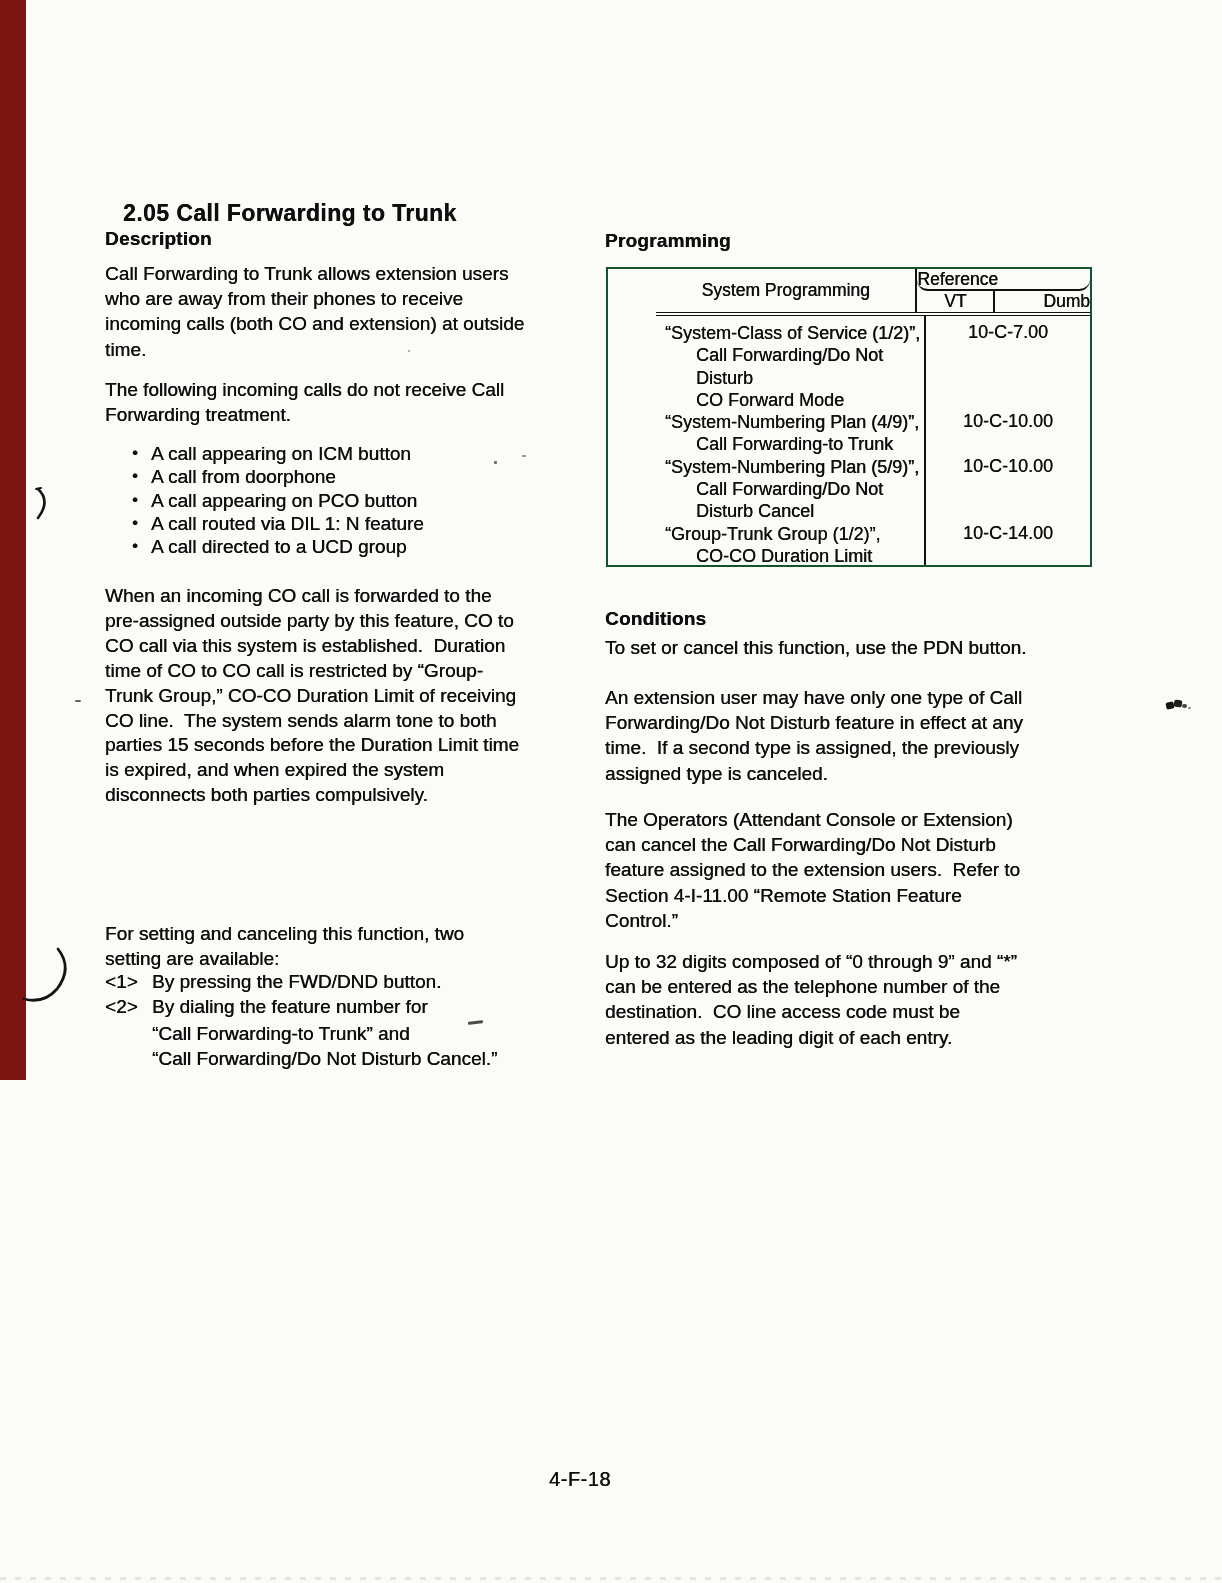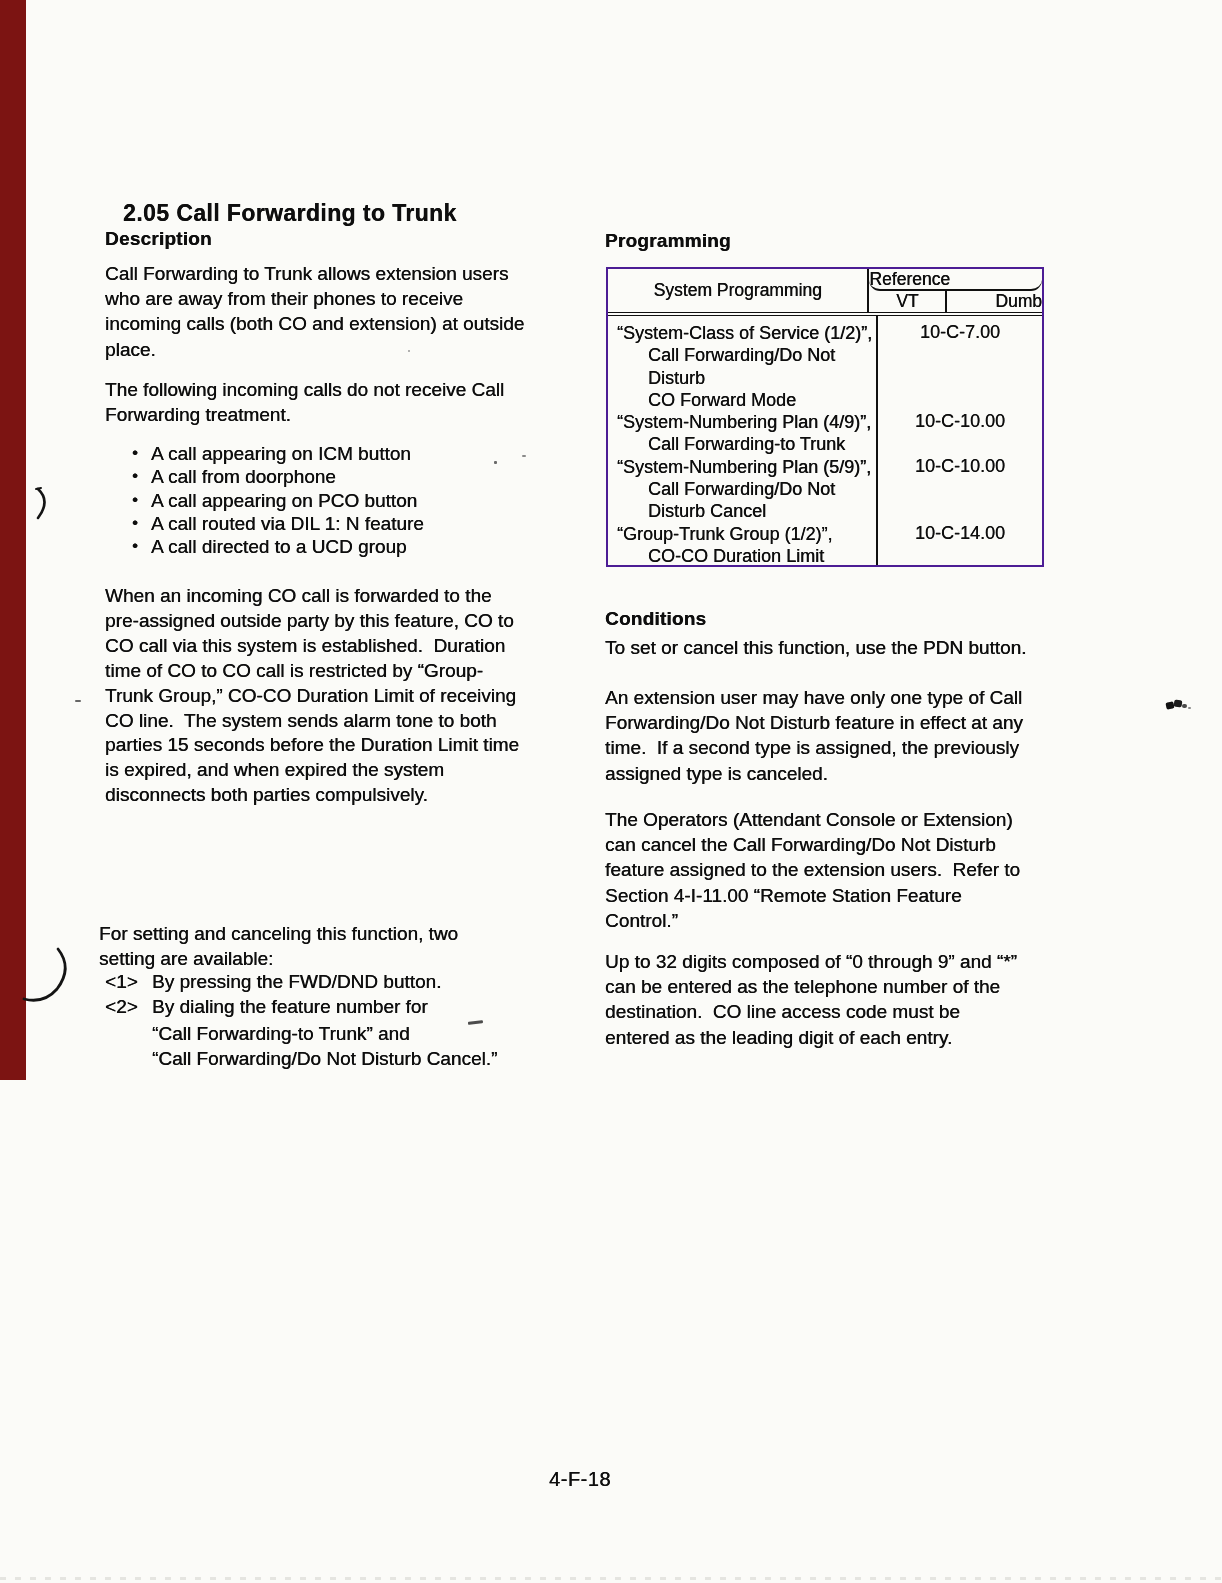--- a/index.html
+++ b/index.html
@@ -35,34 +35,34 @@
   .h-cond{left:605px;top:608px;}
 
   .para{position:absolute;font-size:19px;line-height:25.2px;}
   .p1{left:105px;top:261px;}
   .p2{left:105px;top:377px;}
   .blist{left:105px;top:442px;line-height:23.3px;}
   .blist .tl{position:relative;padding-left:46px;}
   .bdot{position:absolute;left:27px;top:-1px;font-size:17px;}
   .p3{left:105px;top:584px;line-height:24.9px;}
   .p4{left:105px;top:825px;}
-  .p5{left:99px;top:921px;}
+  .p5{left:105px;top:921px;}
   .method{position:absolute;left:105px;font-size:19px;display:flex;}
   .m1{top:971px;}
   .m2{top:996px;}
   .mprefix{width:47px;}
   .msub{left:152px;top:1021px;position:absolute;font-size:19px;line-height:25.2px;}
 
   .c1{left:605px;top:635px;}
   .c2{left:605px;top:685px;}
   .c3{left:605px;top:807px;}
   .c4{left:605px;top:949px;}
 
   
-  .ptable{position:absolute;left:606px;top:267px;width:434px;border:2px solid #4c1d95;}
+  .ptable{position:absolute;left:606px;top:267px;width:434px;border:2px solid #14532d;padding-left:48px;}
   .thead{display:flex;border-bottom:4px double #101010;height:43px;}
   .th-col1{width:270px;border-right:2px solid #101010;display:flex;align-items:center;justify-content:center;font-size:17.5px;}
   .th-ref-wrap{flex:1;display:flex;flex-direction:column;}
   .th-ref{height:20px;border-bottom:2px solid #101010;font-size:17.5px;line-height:20px;border-radius:11px;}
   .th-sub{display:flex;flex:1;align-items:center;gap:48px;}
   .th-vt{width:76px;border-right:2px solid #101010;text-align:center;font-size:17.5px;}
   .th-dumb{flex:1;text-align:center;font-size:17.5px;}
   .tbody{display:flex;height:249px;justify-content:space-between;}
   .tb-col1{width:270px;border-right:2px solid #101010;padding:6px 0 0 9px;font-size:18px;line-height:22.3px;box-sizing:border-box;}
   .tb-col1 .ind{padding-left:31px;}
@@ -91,21 +91,21 @@
   <div class="red-tab"></div>
 
   <h1 class="title inkish">2.05 Call Forwarding to Trunk</h1>
 
   <h2 class="h2 h-desc inkish">Description</h2>
 
   <div class="para p1 inkish">
       <div class="tl">Call Forwarding to Trunk allows extension users</div>
       <div class="tl">who are away from their phones to receive</div>
       <div class="tl">incoming calls (both CO and extension) at outside</div>
-      <div class="tl">place.</div>
+      <div class="tl">time.</div>
     </div>
   <div class="para p2 inkish">
       <div class="tl">The following incoming calls do not receive Call</div>
       <div class="tl">Forwarding treatment.</div>
     </div>
 
   <div class="para blist inkish">
       <div class="tl"><span class="bdot">•</span><span>A call appearing on ICM button</span></div>
       <div class="tl"><span class="bdot">•</span><span>A call from doorphone</span></div>
       <div class="tl"><span class="bdot">•</span><span>A call appearing on PCO button</span></div>

